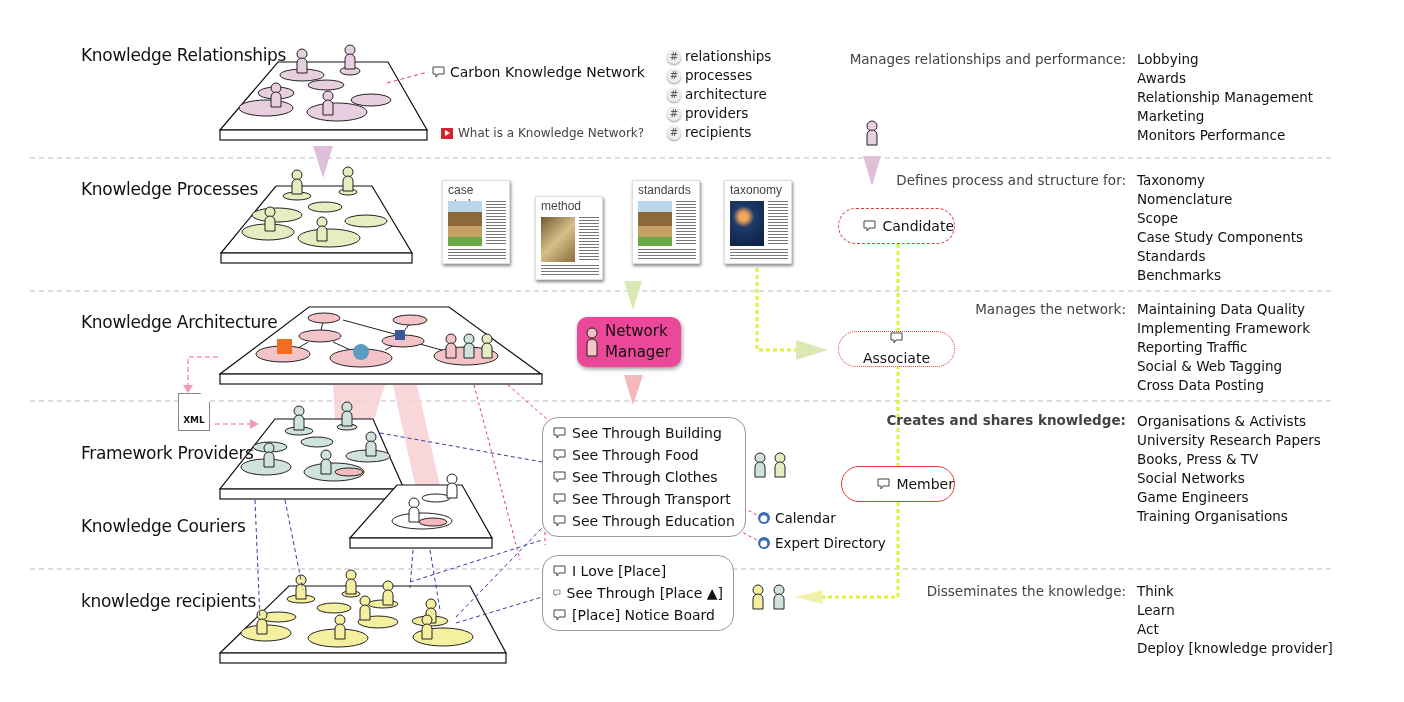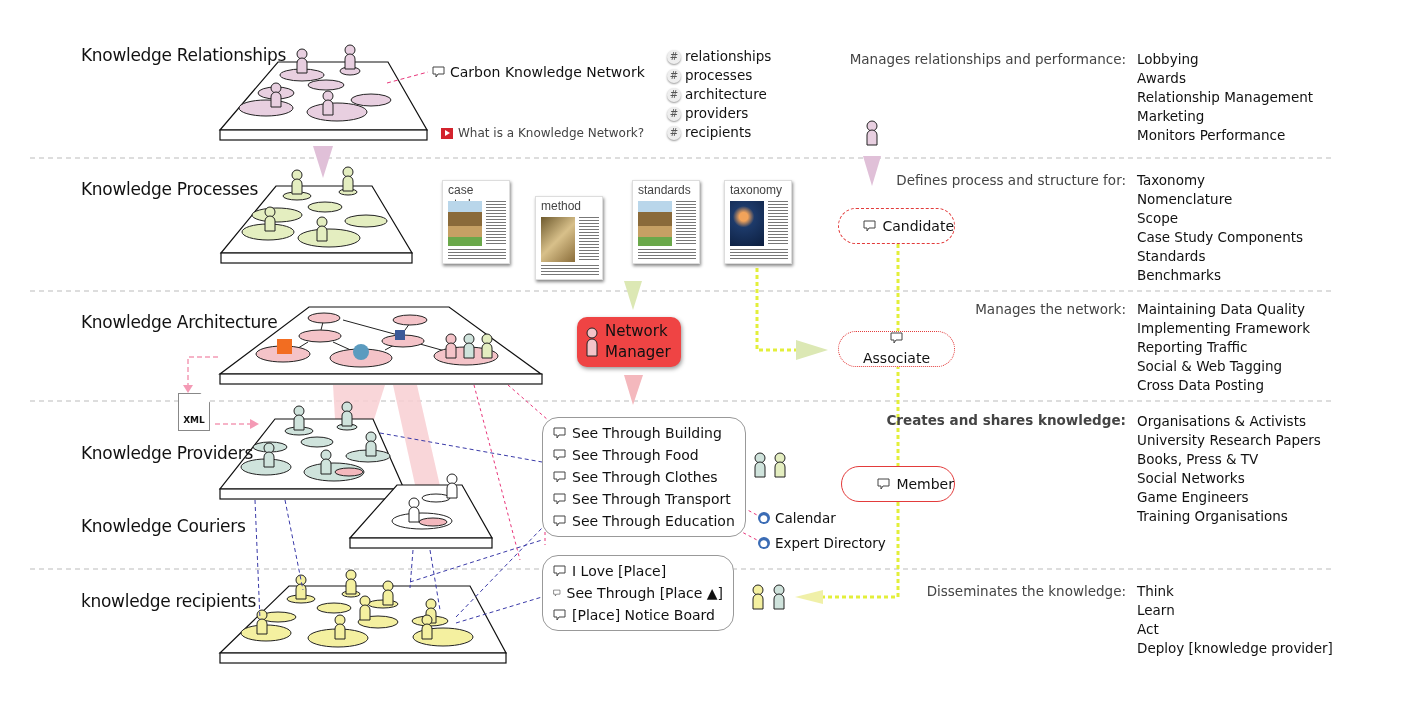--- a/index.html
+++ b/index.html
@@ -15,21 +15,21 @@
   .bubble{display:inline-block;width:13px;height:12px;vertical-align:middle;}
   .txt{position:absolute;font-size:14px;white-space:nowrap;}
   .box{position:absolute;border:1px solid #999;border-radius:16px;background:#fff;padding:4px 10px;font-size:14px;line-height:22px;}
   .box .row{display:flex;align-items:center;gap:6px;white-space:nowrap;}
   .pill{position:absolute;height:34px;border-radius:18px;display:flex;align-items:center;justify-content:flex-end;gap:6px;font-size:14px;background:#fff;}
   .doc{position:absolute;width:66px;height:82px;background:#fff;box-shadow:1px 2px 3px #888;border:1px solid #ddd;}
   .doc .dt{font-family:"Liberation Sans",sans-serif;font-size:12px;color:#444;padding:2px 4px 0 5px;}
   .doc .img{position:absolute;left:5px;top:20px;width:34px;height:45px;}
   .doc .lines{position:absolute;left:43px;top:20px;width:20px;height:45px;background:repeating-linear-gradient(#777 0 1px,#fff 1px 3px);}
   .doc .lines2{position:absolute;left:5px;top:68px;width:58px;height:11px;background:repeating-linear-gradient(#777 0 1px,#fff 1px 3px);}
-  .nm{position:absolute;border-radius:10px;background:#ef4444;box-shadow:1px 2px 4px #999;padding:4px 10px 4px 8px;display:flex;gap:6px;align-items:center;font-size:15px;line-height:21px;}
+  .nm{position:absolute;border-radius:10px;background:#ec4899;box-shadow:1px 2px 4px #999;padding:4px 10px 4px 8px;display:flex;gap:6px;align-items:center;font-size:15px;line-height:21px;}
   .glob{display:inline-block;width:12px;height:12px;border-radius:50%;background:#3b6cb5;color:#fff;font-size:9px;line-height:12px;text-align:center;}
   .yt{display:inline-block;width:12px;height:11px;background:#d3232d;position:relative;vertical-align:middle;}
   .yt:after{content:"";position:absolute;left:4px;top:2.5px;border-left:5px solid #fff;border-top:3px solid transparent;border-bottom:3px solid transparent;}
   .xml{position:absolute;left:178px;top:393px;width:30px;height:36px;background:#fff;border:1px solid #888;font-size:9px;font-weight:bold;text-align:center;line-height:52px;clip-path:polygon(0 0,70% 0,100% 25%,100% 100%,0 100%);}
 </style>
 </head>
 <body>
 
 <svg id="diagram" width="1404" height="702" viewBox="0 0 1404 702">
   <defs>
@@ -223,21 +223,21 @@
   <use href="#person" x="872" y="146" fill="#e8cfe0"></use>
   <use href="#person" x="760" y="478" fill="#cfe3dc"></use>
   <use href="#person" x="780" y="478" fill="#e4eec0"></use>
   <use href="#person" x="758" y="610" fill="#f4f0a0"></use>
   <use href="#person" x="779" y="610" fill="#cfe3dc"></use>
 </svg>
 
 <div class="lbl" style="left:33px;top:45px;">Knowledge Relationships</div>
 <div class="lbl" style="left:33px;top:179px;">Knowledge Processes</div>
 <div class="lbl" style="left:33px;top:312px;">Knowledge Architecture</div>
-<div class="lbl" style="left:33px;top:443px;">Knowledge Providers</div>
+<div class="lbl" style="left:33px;top:443px;">Framework Providers</div>
 <div class="lbl" style="left:33px;top:516px;">Knowledge Couriers</div>
 <div class="lbl" style="left:33px;top:591px;">knowledge recipients</div>
 
 <div class="txt" style="left:432px;top:64px;display:flex;gap:5px;align-items:center;">
   <svg class="bubble" viewBox="0 0 13 12">
       <path d="M1,1 H12 V8 H6 L4,11 V8 H1 Z" fill="#fff" stroke="#444"></path>
     </svg>
   <span>Carbon Knowledge Network</span>
 </div>
 <div class="txt" style="left:441px;top:126px;font-size:12px;color:#444;display:flex;gap:5px;align-items:center;">

